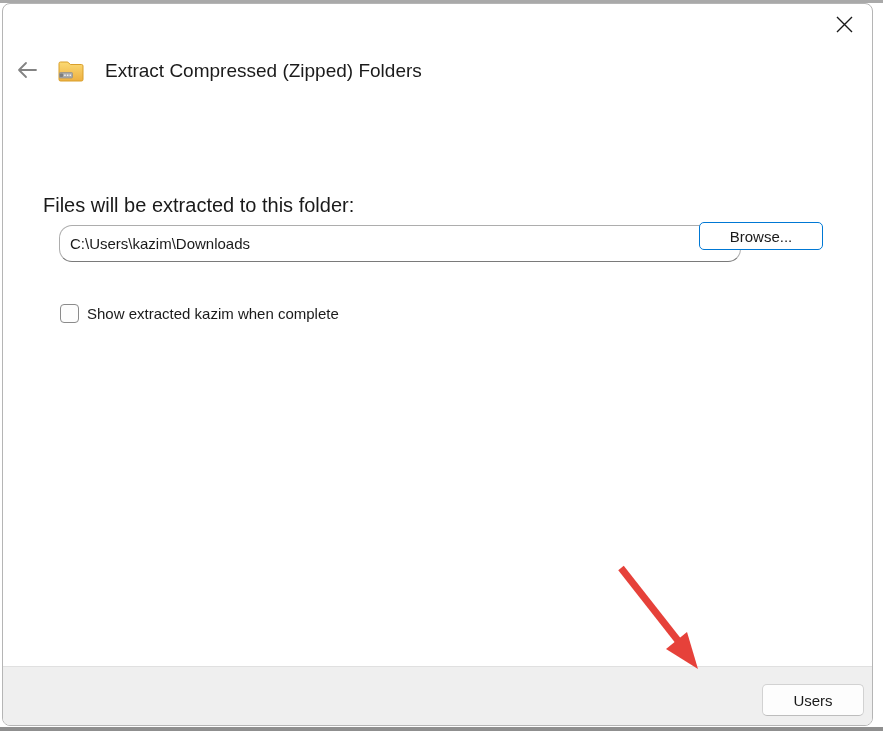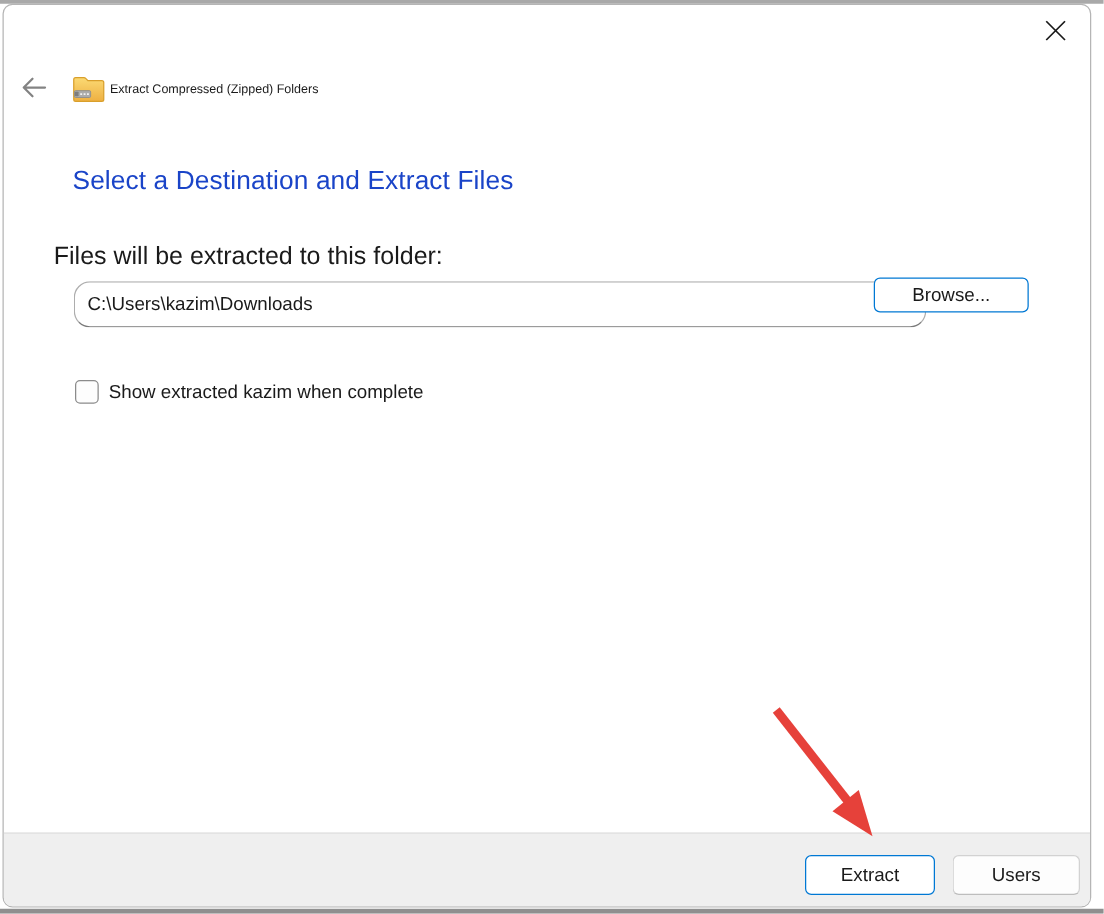--- a/index.html
+++ b/index.html
@@ -35,21 +35,21 @@
   .header-row {
     position: absolute; left: 12px; top: 55px;
     display: flex; align-items: center;
   }
   .back-btn {
     width: 24px; height: 24px;
     display: flex; align-items: center; justify-content: center;
     background: transparent; border: none; cursor: pointer;
   }
   .zip-icon { margin-left: 19px; width: 26px; height: 23px; }
-  .dialog-title { margin-left: 4px; font-size: 10px; color: #1b1b1b; text-align: center; }
+  .dialog-title { margin-left: 21px; font-size: 19px; color: #1b1b1b; text-align: center; }
   .wizard-heading {
     position: absolute; left: 55px; top: 129px;
     font-size: 21px; font-weight: 400; color: #1a44c8;
     letter-spacing: 0.1px;
   }
   .dest-label {
     position: absolute; left: 40px; top: 190px;
     font-size: 20px;
   }
   .dest-input {
@@ -141,35 +141,33 @@
         </defs>
         <path d="M1 3.5 Q1 2 2.5 2 L9 2 Q10 2 10.8 2.9 L12.3 4.5 L23.5 4.5 Q25 4.5 25 6 L25 19.5 Q25 21 23.5 21 L2.5 21 Q1 21 1 19.5 Z" fill="url(#fg)" stroke="#d99f2b" stroke-width="1"></path>
         <rect x="1.5" y="12.5" width="13" height="5.5" rx="1" fill="#ababab" stroke="#8d8d8d" stroke-width="0.7"></rect>
         <path d="M3.5 15.2 H14" stroke="#f2f2f2" stroke-width="1.4" stroke-dasharray="1.5 1.2"></path>
         <rect x="1.8" y="13.4" width="3.2" height="3.6" rx="0.8" fill="#7d7d7d"></rect>
       </svg>
     </span>
     <span class="dialog-title">Extract Compressed (Zipped) Folders</span>
   </div>
 
-  <div class="wizard-heading">Select a Destination and Extract Files</div>
 
   <div class="dest-label">Files will be extracted to this folder:</div>
 
   <input class="dest-input" type="text" value="C:\Users\kazim\Downloads" style="">
 
   <button class="browse-btn">Browse...</button>
 
   <div class="checkbox-row">
     <div class="checkbox"></div>
     <span class="checkbox-label">Show extracted kazim when complete</span>
   </div>
 
   <div class="footer">
-    <button class="footer-btn extract-btn">Extract</button>
     <button class="footer-btn cancel-btn">Users</button>
   </div>
 
   <div class="annotation-arrow">
     <svg width="110" height="122" viewBox="0 0 110 122">
       <path d="M17 14 L79 93" stroke="#e6413a" stroke-width="7" fill="none"></path>
       <path d="M94 115 L62 95 L83 78 Z" fill="#e6413a"></path>
     </svg>
   </div>
 

